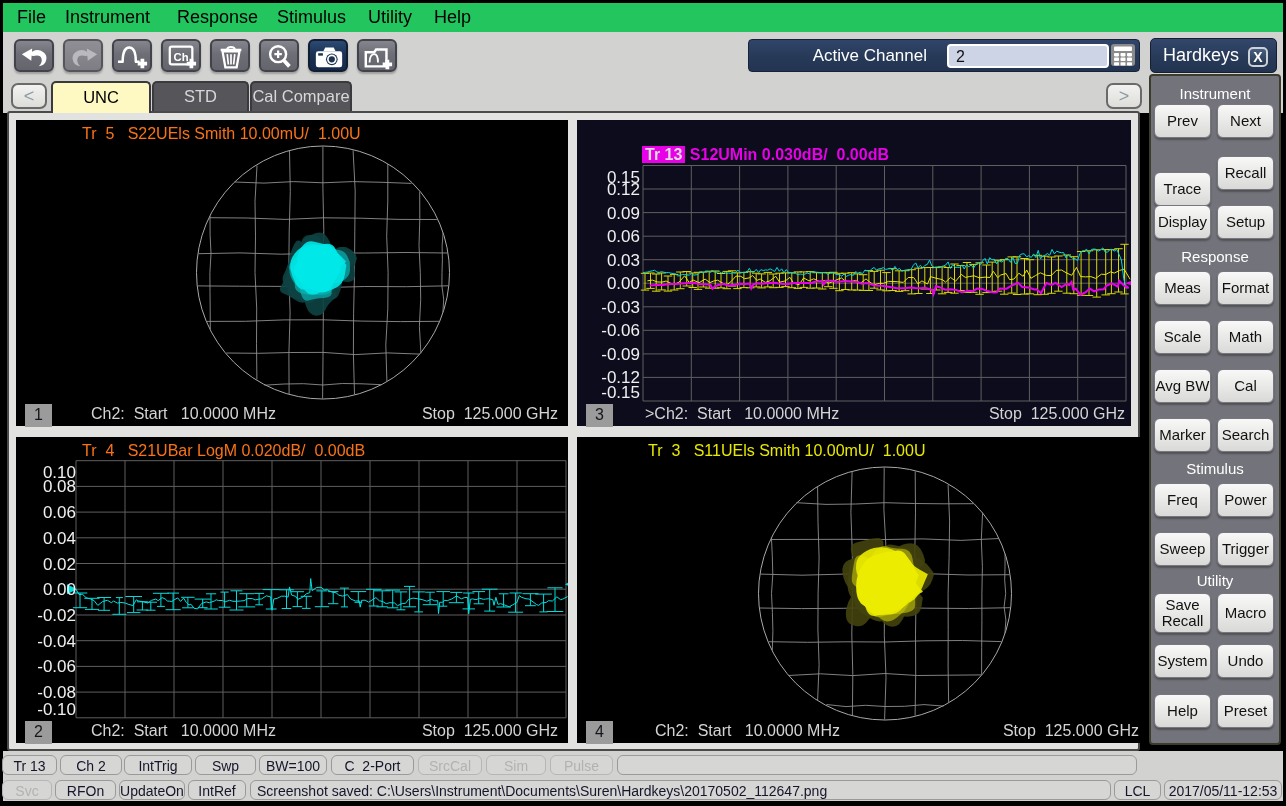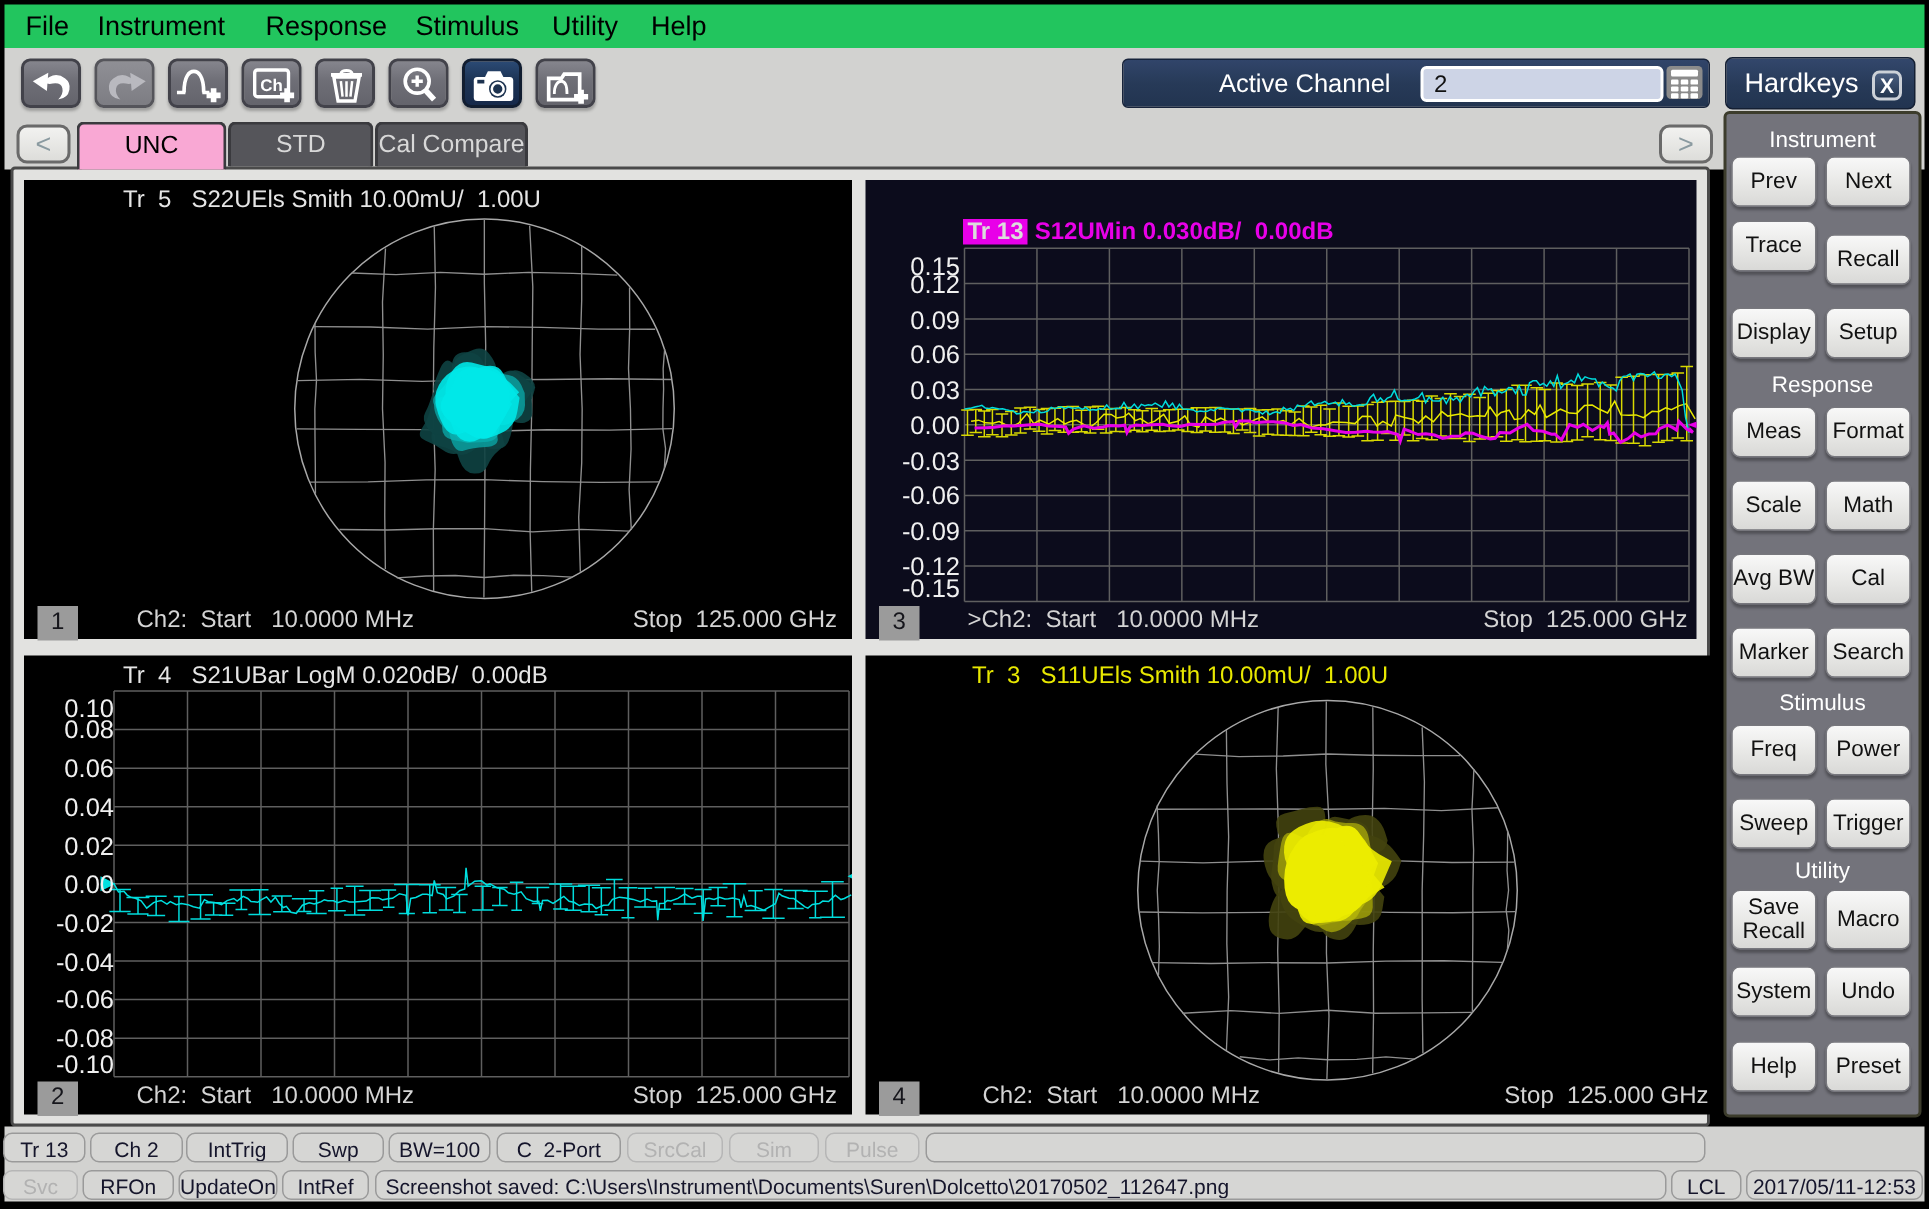--- a/index.html
+++ b/index.html
@@ -26,21 +26,21 @@
 .pbot { position:absolute; font-size:16px; color:#d4d4d4; white-space:pre; }
 .badge { position:absolute; width:27px; height:23px; background:#9b9b9b; color:#16161c; font-size:16px; text-align:center; padding-top:2px; }
 #hkpanel { left:1149px; top:74px; width:132px; height:671px; background:#73737b; border:2px solid #3c3c2c; border-radius:4px; }
 #hkhead { left:1150px; top:38px; width:127px; height:35px; background:linear-gradient(#33476c,#273a58 55%,#223450); border:1px solid #141f33; border-radius:5px; color:#fff; font-size:18px; padding:6px 0 0 12px; }
 #hkx { position:absolute; left:97px; top:8px; width:20px; height:20px; background:linear-gradient(#4a5e80,#24364f); border:2px solid #ccd1d8; border-radius:5px; color:#fff; font-size:14px; font-weight:bold; text-align:center; line-height:16px; }
 .hk-label { position:absolute; left:1149px; width:132px; text-align:center; color:#fff; font-size:15px; }
 .hkbtn { position:absolute; width:57px; background:linear-gradient(#f8f8f8,#e9e9e7 50%,#d9d9d7); border:1px solid #77777d; border-radius:6px; box-shadow:0 2px 2px rgba(0,0,0,0.3); color:#111; font-size:15px; display:flex; align-items:center; justify-content:center; text-align:center; line-height:16px; }
 #statusband { left:3px; top:751px; width:1280px; height:50px; background:#d2d2d0; }
 .scell { position:absolute; height:20px; background:#d6d6d4; border:1px solid #9a9a9a; border-radius:6px; font-size:14px; color:#15152b; text-align:center; padding-top:2px; white-space:pre; overflow:hidden; }
 .scell.dis { color:#b2b2b2; border-color:#b6b6b6; }
-.y { color:#e8e800; } .c { color:#e5e5e5; } .m { color:#e800e8;font-weight:bold; }
+.y { color:#e8e800; } .c { color:#f97316; } .m { color:#e800e8;font-weight:bold; }
 </style></head><body>
 <div class="abs" id="menubar">
     <span style="left:14px">File</span>
     <span style="left:62px">Instrument</span>
     <span style="left:174px">Response</span>
     <span style="left:274px">Stimulus</span>
     <span style="left:365px">Utility</span>
     <span style="left:431px">Help</span>
   </div>
 <div class="abs" id="toolband">
@@ -115,21 +115,21 @@
           <rect x="4.0" y="14.6" width="5" height="3.4" rx="0.8" fill="#fff"></rect>
           <rect x="10.5" y="14.6" width="5" height="3.4" rx="0.8" fill="#fff"></rect>
           <rect x="17.0" y="14.6" width="5" height="3.4" rx="0.8" fill="#fff"></rect>
           <rect x="4.0" y="19.2" width="5" height="3.4" rx="0.8" fill="#fff"></rect>
           <rect x="10.5" y="19.2" width="5" height="3.4" rx="0.8" fill="#fff"></rect>
           <rect x="17.0" y="19.2" width="5" height="3.4" rx="0.8" fill="#fff"></rect>
         </svg></div>
     </div>
 <div class="navbtn" style="left:8px;top:51px">&lt;</div>
 <div class="navbtn" style="left:1103px;top:51px">&gt;</div>
-<div class="tab" style="left:48px;top:49px;width:100px;height:32px;background:#f9a8d4;color:#000;padding-top:5px;z-index:2">UNC</div>
+<div class="tab" style="left:48px;top:49px;width:100px;height:32px;background:#fef9c3;color:#000;padding-top:5px;z-index:2">UNC</div>
 <div class="tab" style="left:149px;top:49px;width:97px;height:30px;background:#55555a;color:#d8d8d8;padding-top:4px">STD</div>
 <div class="tab" style="left:247px;top:49px;width:102px;height:30px;background:#55555a;color:#d8d8d8;padding-top:4px">Cal Compare</div>
 </div>
 <div class="abs" id="content"></div>
 <div class="abs plot" style="left:16px;top:120px;width:552px;height:306px"><svg width="552" height="306" viewBox="0 0 552 306">
       <circle cx="307" cy="152.5" r="126.5" fill="none" stroke="#a8a8a8" stroke-width="1"></circle>
       <path d="M194.0,95.9 L194.1,114.8 L195.0,133.6 L193.9,152.5 L194.0,171.4 L194.2,190.2 L194.3,209.1" fill="none" stroke="#8f8f8f" stroke-width="0.9"></path>
       <path d="M241.0,45.7 L239.0,81.3 L239.5,116.9 L239.0,152.5 L240.7,188.1 L240.5,223.7 L240.9,259.3" fill="none" stroke="#8f8f8f" stroke-width="0.9"></path>
       <path d="M273.5,31.0 L274.3,71.5 L273.2,112.0 L272.8,152.5 L274.1,193.0 L272.9,233.5 L273.1,274.0" fill="none" stroke="#8f8f8f" stroke-width="0.9"></path>
       <path d="M306.9,26.6 L306.9,68.6 L307.8,110.5 L307.0,152.5 L307.3,194.5 L307.0,236.4 L306.6,278.4" fill="none" stroke="#8f8f8f" stroke-width="0.9"></path>
@@ -246,21 +246,21 @@
 <div class="ptitle y" style="left:71px;top:5px">Tr  3   S11UEls Smith 10.00mU/  1.00U</div>
 <div class="pbot" style="left:78px;top:285px">Ch2:  Start   10.0000 MHz</div>
 <div class="pbot" style="right:10px;top:285px">Stop  125.000 GHz</div>
 <div class="badge" style="left:9px;top:284px">4</div>
 </div>
 <div class="abs" id="hkpanel"></div>
 <div class="abs" id="hkhead">Hardkeys<div id="hkx">X</div></div>
 <div class="hk-label" style="top:85px">Instrument</div>
 <div class="hkbtn" style="left:1154px;top:104px;height:34px">Prev</div>
 <div class="hkbtn" style="left:1217px;top:104px;height:34px">Next</div>
-<div class="hkbtn" style="left:1154px;top:147px;height:34px">Trace</div>
+<div class="hkbtn" style="left:1154px;top:172px;height:34px">Trace</div>
 <div class="hkbtn" style="left:1217px;top:156px;height:34px">Recall</div>
 <div class="hkbtn" style="left:1154px;top:205px;height:34px">Display</div>
 <div class="hkbtn" style="left:1217px;top:205px;height:34px">Setup</div>
 <div class="hk-label" style="top:248px">Response</div>
 <div class="hkbtn" style="left:1154px;top:271px;height:34px">Meas</div>
 <div class="hkbtn" style="left:1217px;top:271px;height:34px">Format</div>
 <div class="hkbtn" style="left:1154px;top:320px;height:34px">Scale</div>
 <div class="hkbtn" style="left:1217px;top:320px;height:34px">Math</div>
 <div class="hkbtn" style="left:1154px;top:369px;height:34px">Avg BW</div>
 <div class="hkbtn" style="left:1217px;top:369px;height:34px">Cal</div>
@@ -286,14 +286,14 @@
 <div class="scell" style="left:259px;top:755px;width:68px">BW=100</div>
 <div class="scell" style="left:331px;top:755px;width:83px">C  2-Port</div>
 <div class="scell dis" style="left:418px;top:755px;width:64px">SrcCal</div>
 <div class="scell dis" style="left:486px;top:755px;width:60px">Sim</div>
 <div class="scell dis" style="left:550px;top:755px;width:63px">Pulse</div>
 <div class="scell" style="left:617px;top:755px;width:520px"></div>
 <div class="scell dis" style="left:2px;top:780px;width:50px">Svc</div>
 <div class="scell" style="left:55px;top:780px;width:61px">RFOn</div>
 <div class="scell" style="left:119px;top:780px;width:66px">UpdateOn</div>
 <div class="scell" style="left:188px;top:780px;width:58px">IntRef</div>
-<div class="scell" style="left:250px;top:780px;width:861px"><span style="float:left;padding-left:6px">Screenshot saved: C:\Users\Instrument\Documents\Suren\Dolcetto\20170502_112647.png</span></div>
+<div class="scell" style="left:250px;top:780px;width:861px"><span style="float:left;padding-left:6px">Screenshot saved: C:\Users\Instrument\Documents\Suren\Hardkeys\20170502_112647.png</span></div>
 <div class="scell" style="left:1114px;top:780px;width:47px">LCL</div>
 <div class="scell" style="left:1164px;top:780px;width:118px">2017/05/11-12:53</div>
 </body></html>

